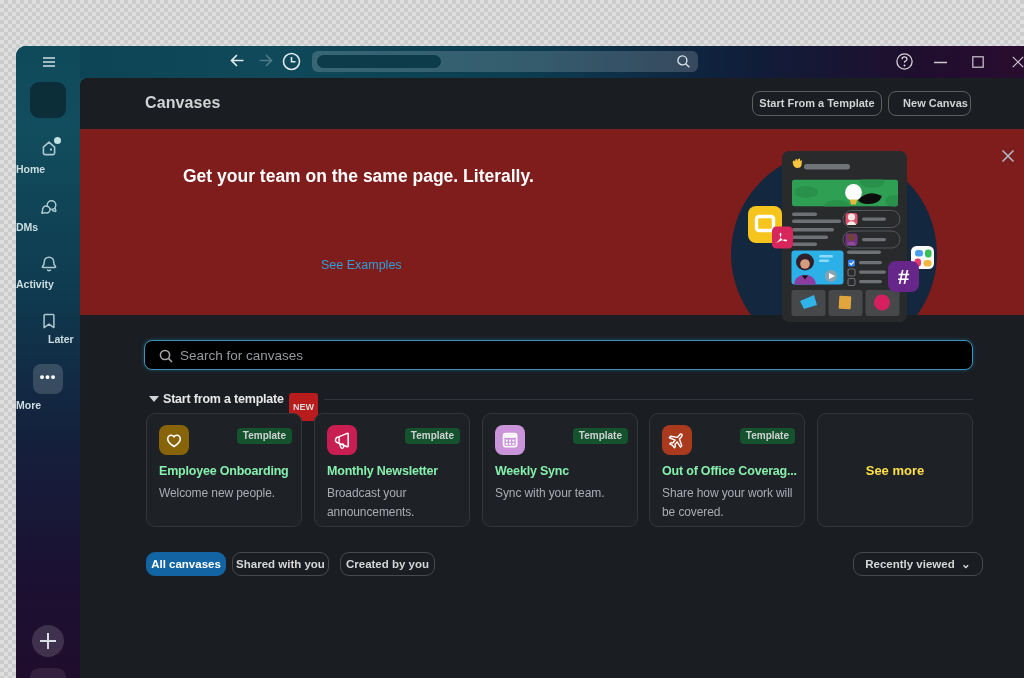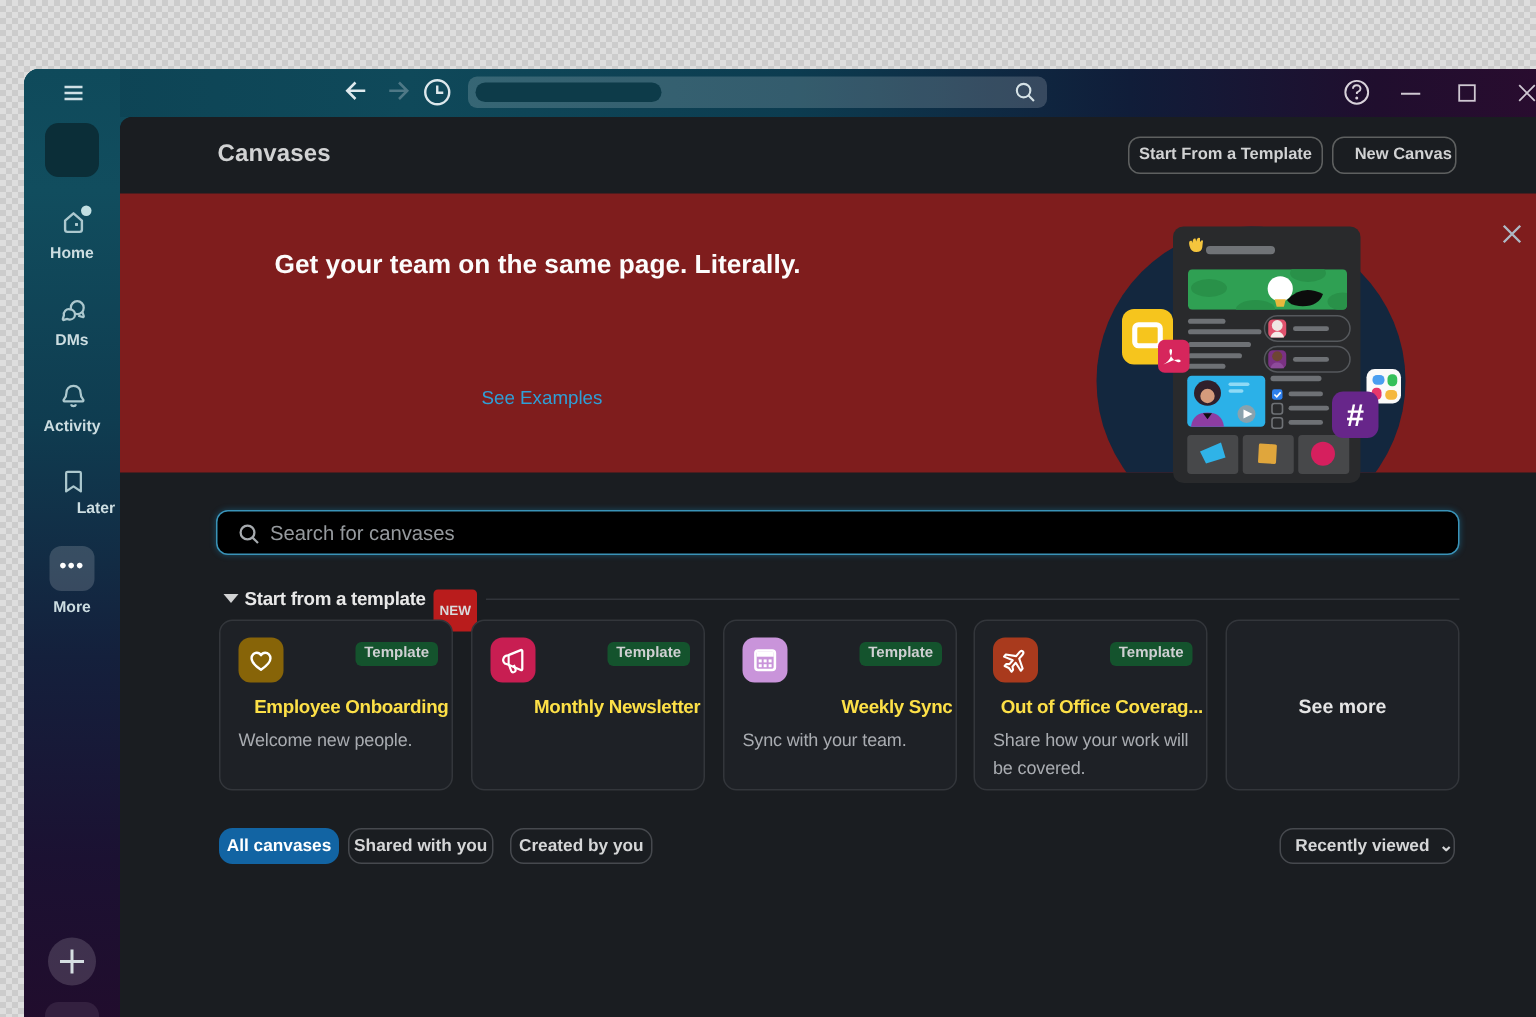--- a/index.html
+++ b/index.html
@@ -80,35 +80,35 @@
   #tmplhead .tt { position:absolute; left:19px; top:1px; font-size:12.5px; font-weight:bold; color:#e8e8e8; letter-spacing:-.2px; white-space:nowrap; }
   #tmplhead .new { position:absolute; left:145px; top:2px; padding:9px 4px; font-size:9px; font-weight:bold; color:#d9dadb; background:#b91c1c; border-radius:3px; }
   #tmplhead .line { position:absolute; left:180px; right:0; top:8px; height:1px; background:#31343a; }
 
   .card {
     position:absolute; top:335px; width:156px; height:114px;
     background:#1e2126; border:1px solid #33363b; border-radius:9px;
   }
   .card .icon { position:absolute; left:12px; top:11px; width:30px; height:30px; border-radius:8px; }
   .card .badge { position:absolute; right:9px; top:14px; padding:2px 6px 3px; background:#14532d; border-radius:4px; font-size:10px; font-weight:bold; color:#cfd0d2; }
-  .card .t { position:absolute; left:12px; top:50px; font-size:12.5px; font-weight:bold; color:#fde047; letter-spacing:-.2px; white-space:nowrap; overflow:hidden; right:2px;text-align:right; }
+  .card .t { position:absolute; left:12px; top:50px; font-size:12.5px; font-weight:bold; color:#86efac; letter-spacing:-.2px; white-space:nowrap; overflow:hidden; right:2px; }
   .card .d { position:absolute; left:12px; top:70px; right:6px; font-size:12px; line-height:19px; color:#a9acb1; letter-spacing:-.1px; }
   #seemore { position:absolute; left:737px; top:335px; width:156px; height:114px; background:#1e2126; border:1px solid #33363b; border-radius:9px; }
-  #seemore span { position:absolute; left:0; right:0; top:49px; text-align:center; font-size:13px; font-weight:bold; color:#e5e5e5; }
+  #seemore span { position:absolute; left:0; right:0; top:49px; text-align:center; font-size:13px; font-weight:bold; color:#fde047; }
 
   .fbtn { position:absolute; top:474px; height:24px; border-radius:9px; font-size:11.5px; font-weight:bold; line-height:22px; text-align:center; color:#d5d6d7; border:1px solid #46494e; white-space:nowrap; }
   #fb1 { left:66px; width:80px; background:#1264a3; border:none; color:#fff; line-height:24px; }
   #fb2 { left:152px; width:97px; }
   #fb3 { left:260px; width:95px; }
-  #fb4 { left:773px; width:117px;text-align:right; }
+  #fb4 { left:773px; width:130px; }
 
   
   .sb { position:absolute; }
   #wsicon { left:14px; top:36px; width:36px; height:36px; border-radius:9px; background:#0b2e38; }
-  .sblabel { position:absolute; width:64px; left:0px; text-align:center; font-size:10.5px; font-weight:bold; color:#ccdde1; }
+  .sblabel { position:absolute; width:64px; left:0px; text-align:left; font-size:10.5px; font-weight:bold; color:#ccdde1; }
   .sbicon { position:absolute; left:24px; width:18px; height:18px; }
   #morebox { left:17px; top:318px; width:30px; height:30px; border-radius:8px; background:rgba(255,255,255,.16); }
   #moredots { position:absolute; left:17px; top:318px; width:30px; height:30px; text-align:center; color:#fff; font-size:13px; font-weight:bold; line-height:26px; letter-spacing:1px;}
   #plusbtn { left:16px; top:579px; width:32px; height:32px; border-radius:50%; background:rgba(255,255,255,.15); }
   #plusbtn:after { content:""; position:absolute; left:8px; top:15px; width:16px; height:2px; background:#d6dfe2; }
   #plusbtn:before { content:""; position:absolute; left:15px; top:8px; width:2px; height:16px; background:#d6dfe2; }
   #avatar { left:14px; top:622px; width:36px; height:36px; border-radius:9px; background:#33203f; }
   #avdot { left:40px; top:646px; width:12px; height:12px; border-radius:50%; background:#2fb6c4; border:2.5px solid #230b2b; }
 
   
@@ -256,20 +256,21 @@
       <div class="d">Welcome new people.</div>
     </div>
     <div class="card" style="left:234px;">
       <div class="icon" style="background:#c81e52;"><svg width="30" height="30" viewBox="0 0 30 30">
             <path d="M11.6 11.9a3.1 3.1 0 0 0-2.1 5.4l2.5.9 8.2 3.5c.6.25 1-.05 1-.65V9.05c0-.6-.4-.9-1-.65l-8.6 3.5Z" fill="none" stroke="#fff" stroke-width="1.5" stroke-linejoin="round"></path>
             <path d="M12.1 12.1v5.6" stroke="#fff" stroke-width="1.4"></path>
             <path d="M12.3 18.3l1.5 4a1.55 1.55 0 0 0 2.9-1.05l-1.1-3" fill="none" stroke="#fff" stroke-width="1.4"></path>
           </svg></div>
       <div class="badge">Template</div>
       <div class="t">Monthly Newsletter</div>
+      <div class="d">Broadcast your announcements.</div>
     </div>
     <div class="card" style="left:402px;">
       <div class="icon" style="background:#c994da;"><svg width="30" height="30" viewBox="0 0 30 30">
             <rect x="8.6" y="8.6" width="13" height="13" rx="1.8" fill="none" stroke="#fff" stroke-width="1.7"></rect>
             <rect x="9.4" y="9.4" width="11.4" height="3.4" fill="#fff"></rect>
             <g fill="#fff">
               <rect x="10.8" y="14.6" width="2" height="2"></rect>
               <rect x="14.1" y="14.6" width="2" height="2"></rect>
               <rect x="17.4" y="14.6" width="2" height="2"></rect>
               <rect x="10.8" y="17.8" width="2" height="2"></rect>

